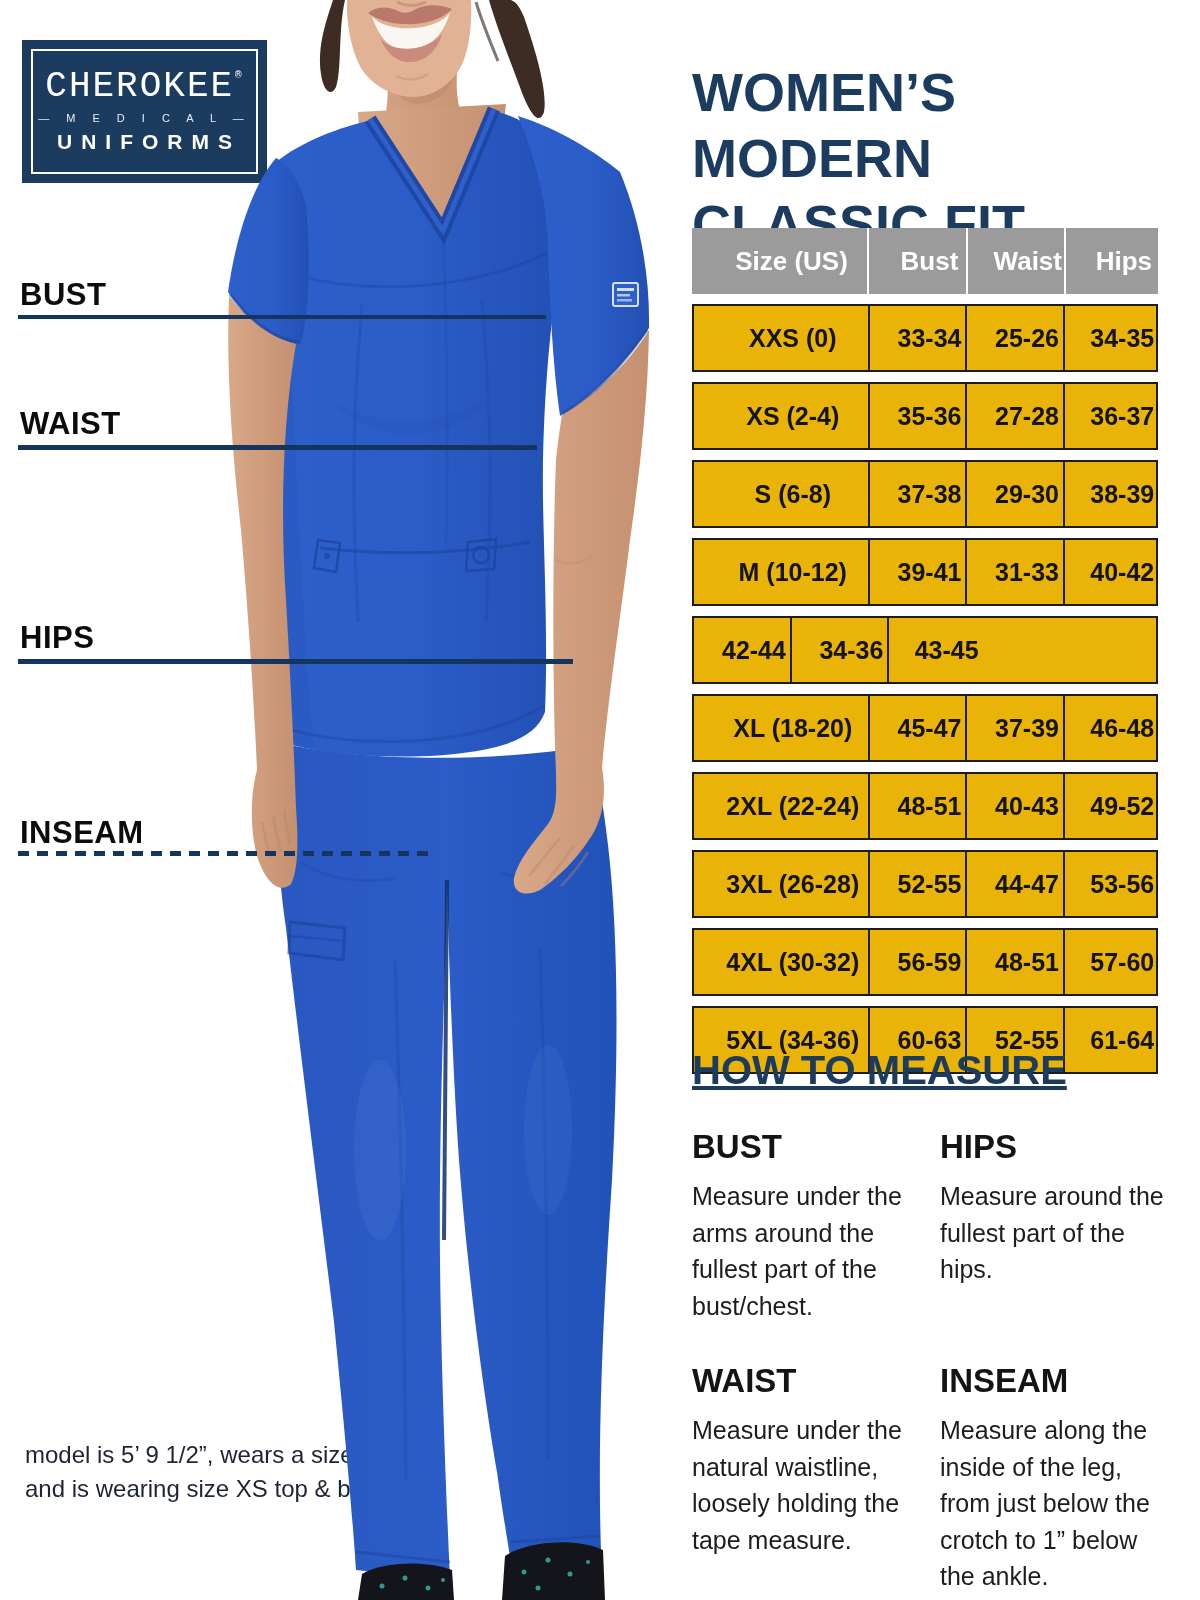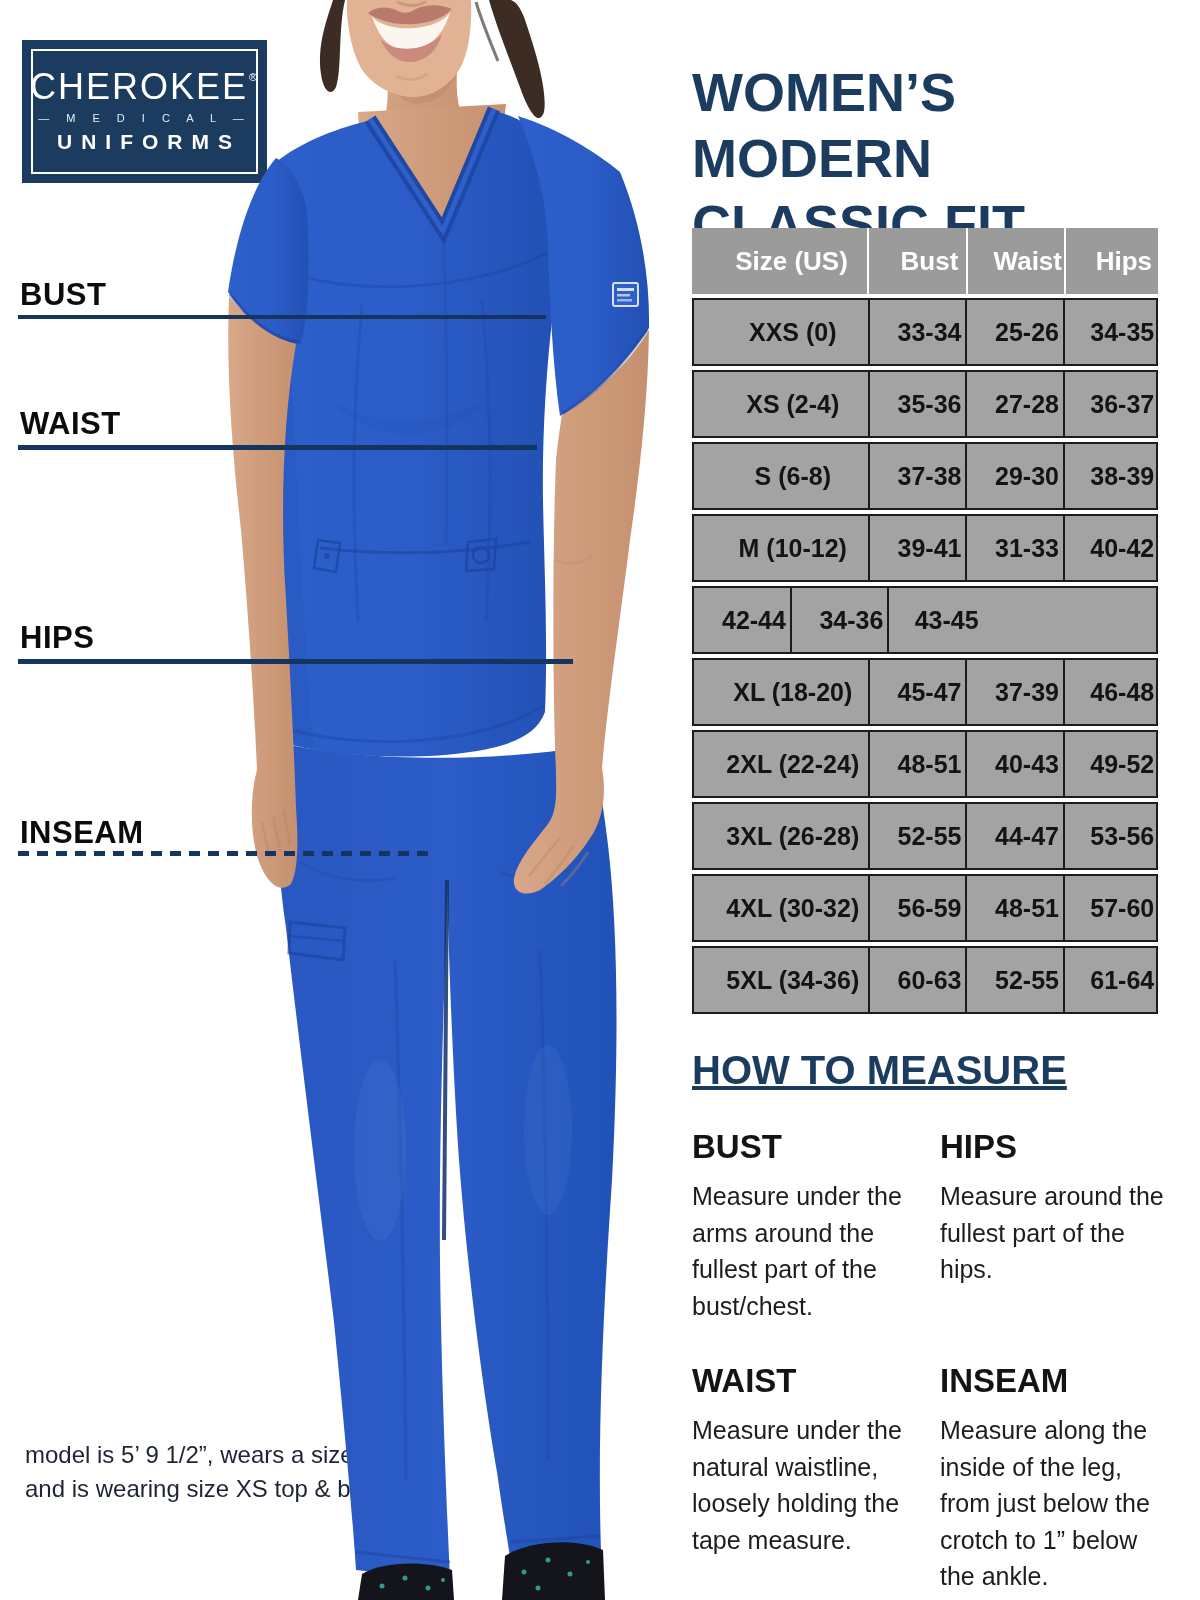--- a/index.html
+++ b/index.html
@@ -4,38 +4,38 @@
 <style>
   html,body{margin:0;padding:0;background:#ffffff;}
   .canvas{position:relative;width:1200px;height:1600px;background:#ffffff;overflow:hidden;
           font-family:"Liberation Sans",sans-serif;}
 
   
   .logo{position:absolute;left:22px;top:40px;width:245px;height:143px;background:#1c3c5f;
         display:flex;align-items:center;justify-content:center;}
   .logo-inner{position:absolute;inset:9px;border:2px solid #ffffff;}
   .logo-txt{position:relative;text-align:center;color:#ffffff;width:100%;}
-  .logo-name{font-family:Liberation Sans, sans-serif;font-size:36px;letter-spacing:2px;line-height:1;}
+  .logo-name{font-family:Liberation Mono, monospace;font-size:36px;letter-spacing:2px;line-height:1;}
   .logo-reg{font-size:11px;vertical-align:18px;margin-left:1px;}
   .logo-medical{font-size:11px;letter-spacing:7px;margin-top:7px;color:#e8edf3;}
   .logo-uniforms{font-size:21px;letter-spacing:9px;margin-top:6px;font-weight:bold;text-indent:9px;}
 
   
   .mlabel{position:absolute;left:20px;font-size:31px;font-weight:bold;color:#0c0c0c;letter-spacing:.5px;z-index:5;}
   .mline{position:absolute;left:18px;height:5px;background:#14365e;z-index:5;}
   .mline.dashed{background:repeating-linear-gradient(to right,#14365e 0 11px,transparent 11px 19px);}
 
   
   .title{position:absolute;left:692px;top:60px;width:480px;font-size:54px;line-height:1.22;
          font-weight:bold;color:#1c3c5f;letter-spacing:0px;}
   .size-table{position:absolute;left:692px;top:228px;width:466px;}
   .thead{display:flex;background:#9b9b9b;height:66px;}
   .thead .tcell{color:#ffffff;font-size:26px;font-weight:bold;border-right:2px solid #ffffff;}
   .thead .tcell:last-child{border-right:none;}
-  .trow{display:flex;border:2px solid #1c1c1c;height:64px;margin-top:4px;background:#a3a3a3;}
+  .trow{display:flex;border:2px solid #1c1c1c;height:64px;margin-top:10px;background:#eab308;}
   .trow .tcell{border-right:2px solid #1c1c1c;color:#141414;font-size:25px;font-weight:bold;}
   .trow .tcell:last-child{border-right:none;}
   .tcell{display:flex;align-items:center;justify-content:center;box-sizing:border-box;padding-left:24px;}
   .c0{width:38%;} .c1{width:21.2%;} .c2{width:21%;} .c3{width:19.8%;}
 
   .howto-heading{position:absolute;left:692px;top:1048px;font-size:40px;font-weight:bold;color:#1c3c5f;text-decoration:underline;}
   .measure-grid{position:absolute;left:692px;top:1128px;width:480px;display:grid;
                 grid-template-columns:248px 232px;row-gap:38px;}
   .measure-term{font-size:33px;font-weight:bold;color:#141414;margin:0 0 12px 0;}
   .measure-desc{font-size:25px;line-height:1.46;color:#1d1d1d;width:238px;}

